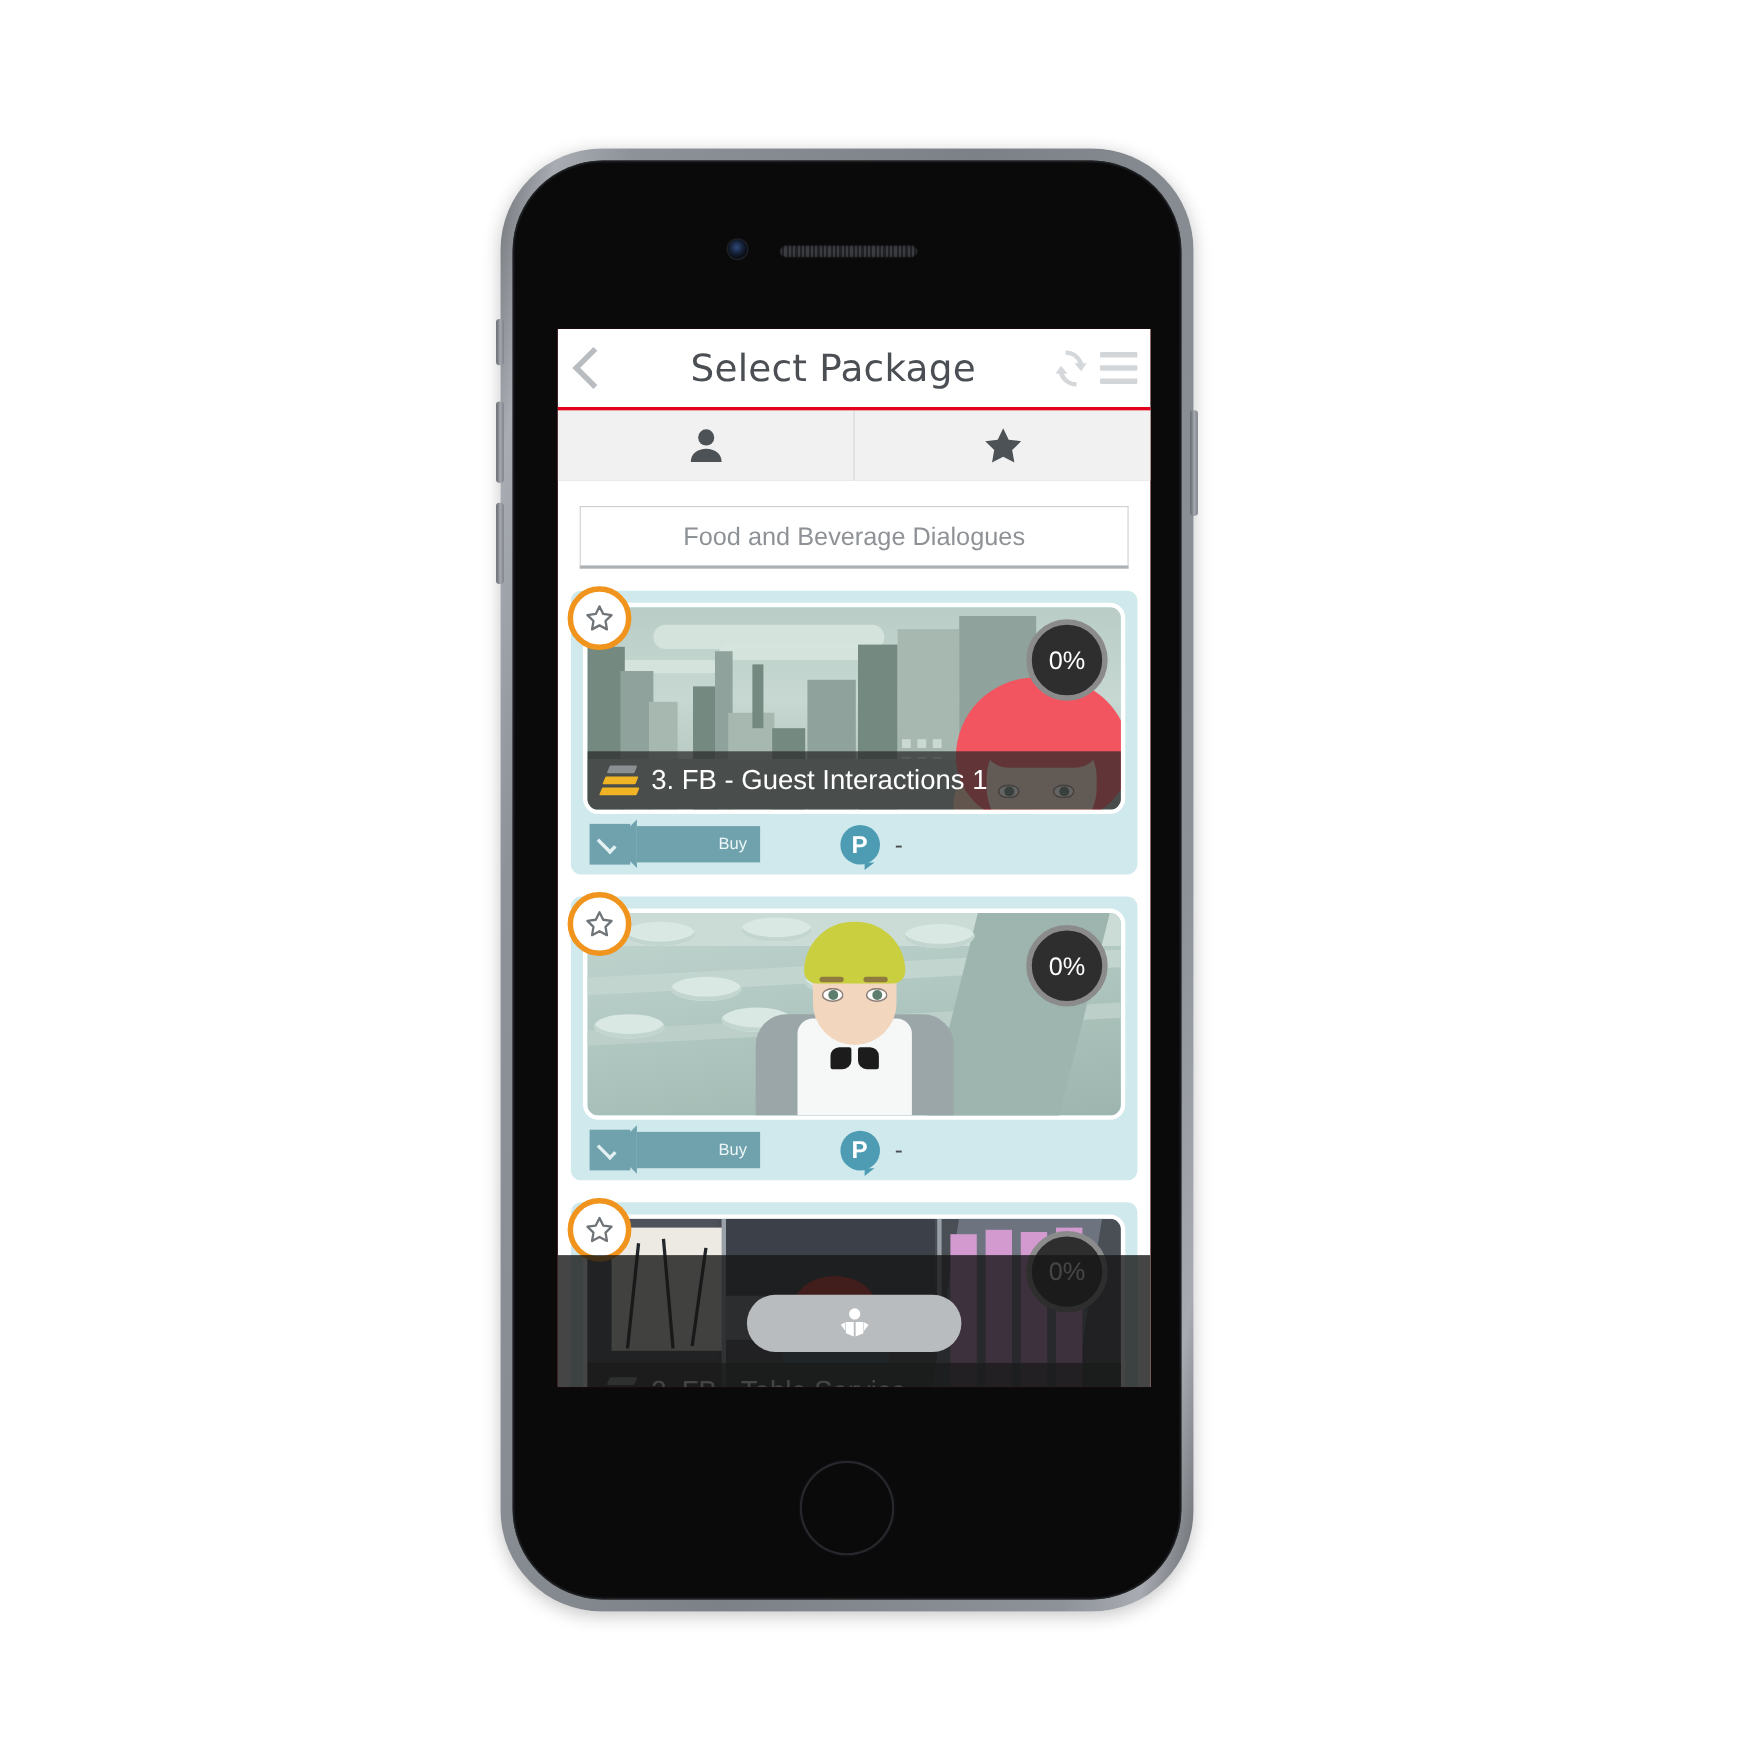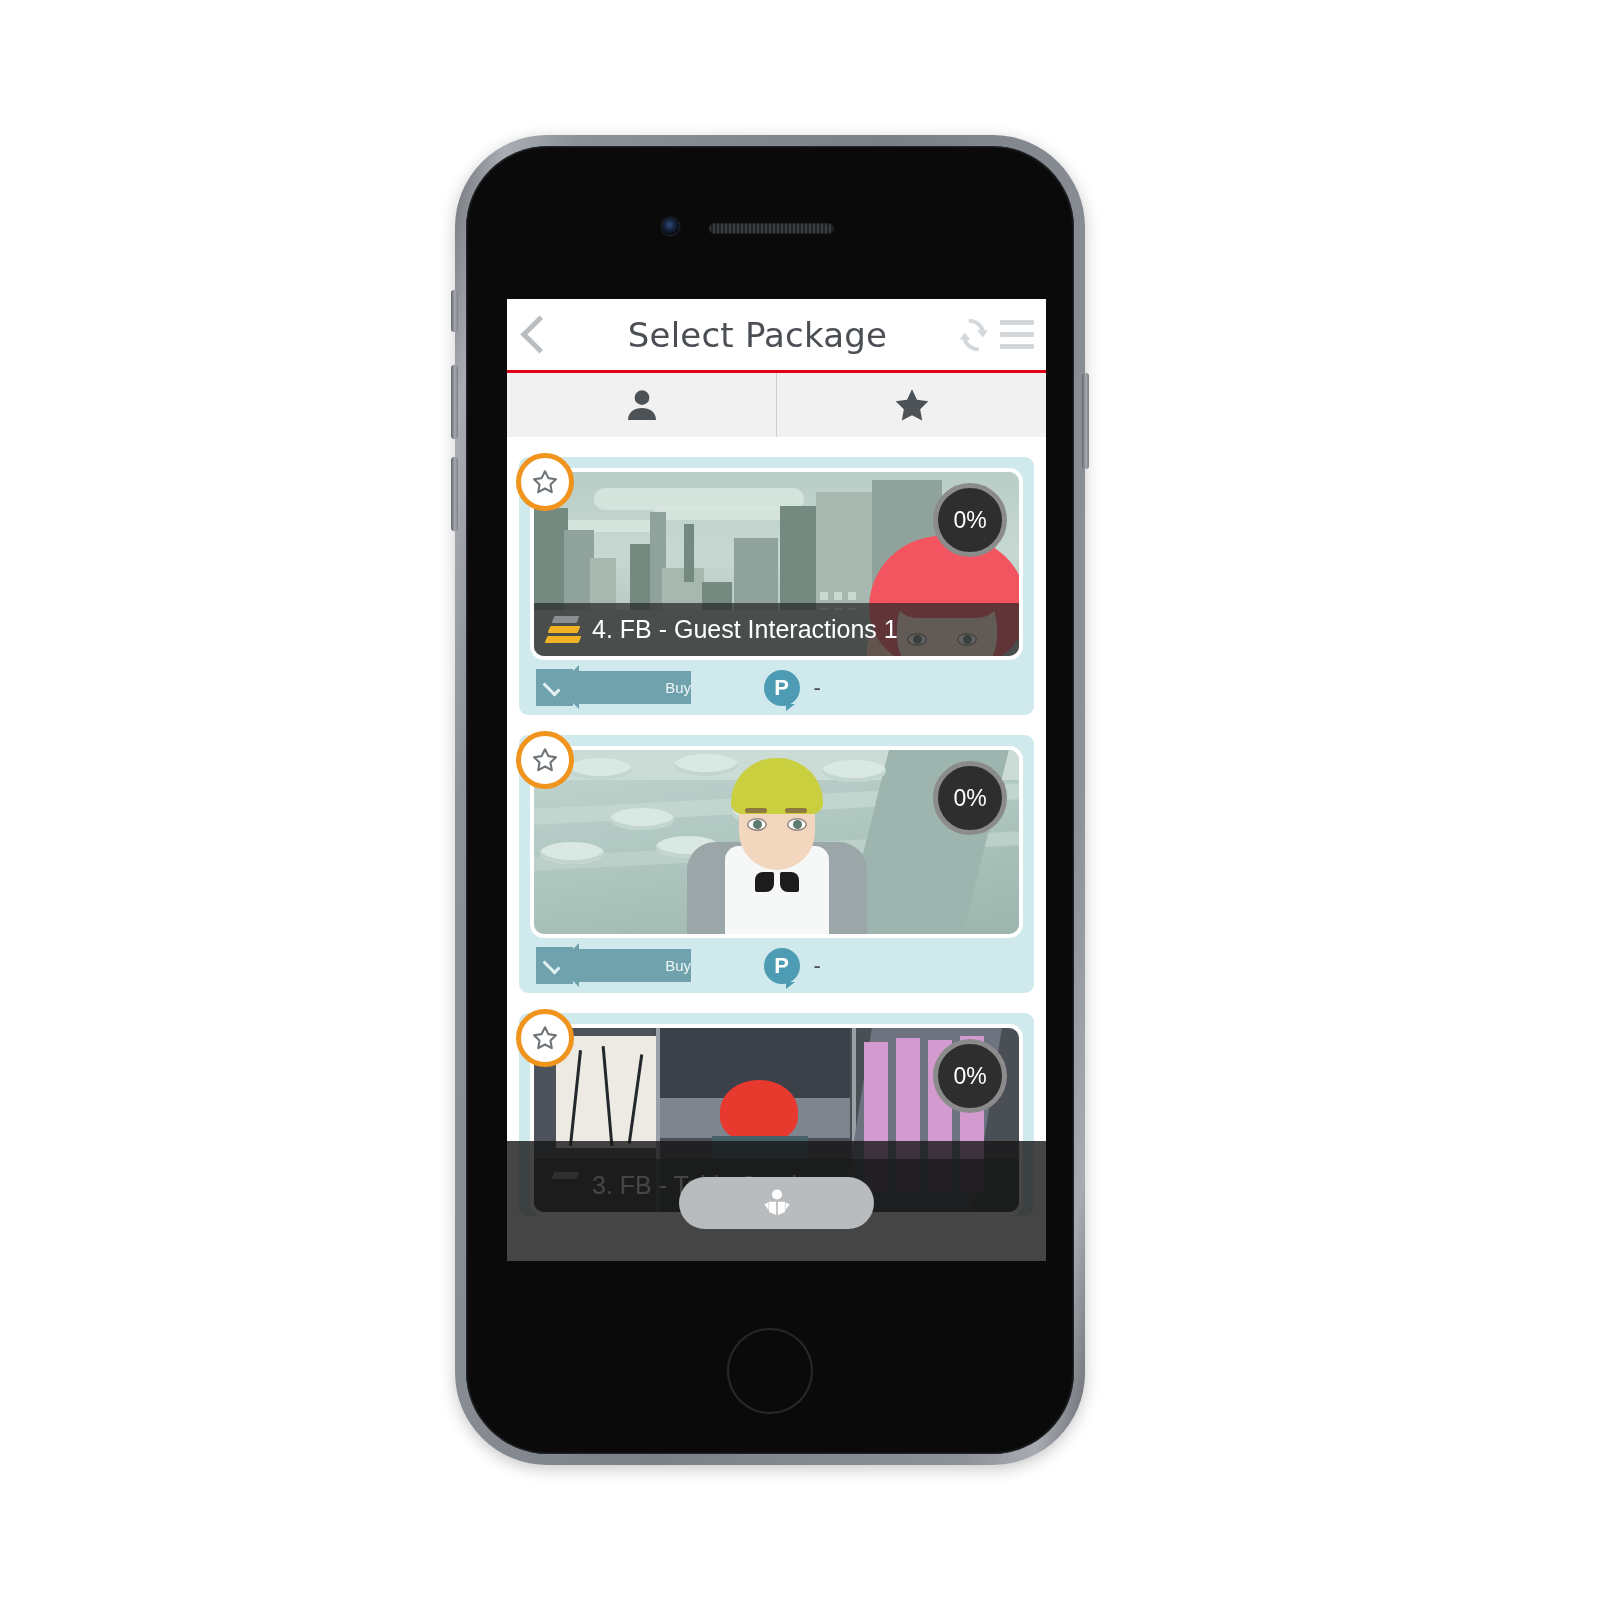--- a/index.html
+++ b/index.html
@@ -120,21 +120,21 @@
   .layers-icon .l2{top:10px;left:3px;width:30px;background:#f0b323;transform:skewX(-22deg);}
   .layers-icon .l3{top:20px;left:0px;width:34px;background:#f0b323;transform:skewX(-22deg);}
 
   .card-actions{height:55px;display:flex;align-items:center;position:relative;}
   .dropdown-btn{
     width:37px;height:37px;background:#6fa2ad;display:flex;align-items:center;justify-content:center;margin-left:6px;
   }
   .chev-dn{width:14px;height:14px;border-right:3.5px solid #e4f1f3;border-bottom:3.5px solid #e4f1f3;transform:rotate(45deg);margin-top:-6px;}
   .buy-arrow{
     position:relative;height:33px;width:112px;margin-left:6px;background:#6fa2ad;
-    display:flex;align-items:center;justify-content:flex-end;box-sizing:border-box;
+    display:flex;align-items:center;justify-content:flex-end;padding-right:12px;box-sizing:border-box;
   }
   .buy-arrow:before{
     content:"";position:absolute;left:-22px;top:-6px;
     border-top:22.5px solid transparent;border-bottom:22.5px solid transparent;border-right:22px solid #6fa2ad;
   }
   .buy-arrow .lbl{color:#edf6f7;font-size:15px;}
   .price-group{position:absolute;left:50%;margin-left:-13px;display:flex;align-items:center;gap:14px;}
   .p-bubble{
     width:36px;height:36px;border-radius:50%;background:#4d9cb3;position:relative;
     display:flex;align-items:center;justify-content:center;color:#fff;font-size:22px;font-weight:700;
@@ -247,20 +247,23 @@
         </div>
         <div class="tab-icon-cell" id="tab-favorites">
           <svg width="40" height="40" viewBox="0 0 24 24">
             <path d="M12 2.6l3.0 6.2 6.8.9-4.9 4.8 1.2 6.8-6.1-3.2-6.1 3.2 1.2-6.8L2.2 9.7l6.8-.9z" fill="#4d5256"></path>
           </svg>
         </div>
       </div>
 
       <div id="content-scroll">
 
+        <div id="filter-field">
+          <span class="txt">Food and Beverage Dialogues</span>
+        </div>
 
         <div class="package-card">
           <div class="card-thumb">
             <div class="scene">
               <div class="s1-sky"></div>
               <div class="s1-cloud" style="left:60px;top:16px;width:210px;height:22px;"></div>
               <div class="s1-cloud" style="left:120px;top:34px;width:150px;height:14px;"></div>
               <div class="s1-cloud" style="left:30px;top:48px;width:90px;height:12px;"></div>
               <div class="bld dk" style="left:0;top:36px;width:34px;height:160px;"></div>
               <div class="bld" style="left:30px;top:58px;width:30px;height:140px;"></div>
@@ -291,21 +294,21 @@
               <div class="eye" style="right:92px;bottom:10px;"></div>
               <div class="eye" style="right:42px;bottom:10px;"></div>
             </div>
             <div class="pct-badge">0%</div>
             <div class="thumb-caption">
               <span class="layers-icon">
                 <i class="l1"></i>
                   <i class="l2"></i>
                   <i class="l3"></i>
               </span>
-              <span class="title">4. FB - Guest Interactions 1</span>
+              <span class="title">3. FB - Guest Interactions 1</span>
             </div>
           </div>
           <div class="fav-badge">
             <svg width="28" height="28" viewBox="0 0 24 24">
               <path d="M12 2.8l2.9 5.9 6.5.9-4.7 4.6 1.1 6.5-5.8-3.1-5.8 3.1 1.1-6.5L2.6 9.6l6.5-.9z" fill="none" stroke="#6f7478" stroke-width="1.8" stroke-linejoin="round"></path>
             </svg>
           </div>
           <div class="card-actions">
             <div class="dropdown-btn">
               <span class="chev-dn"></span>

